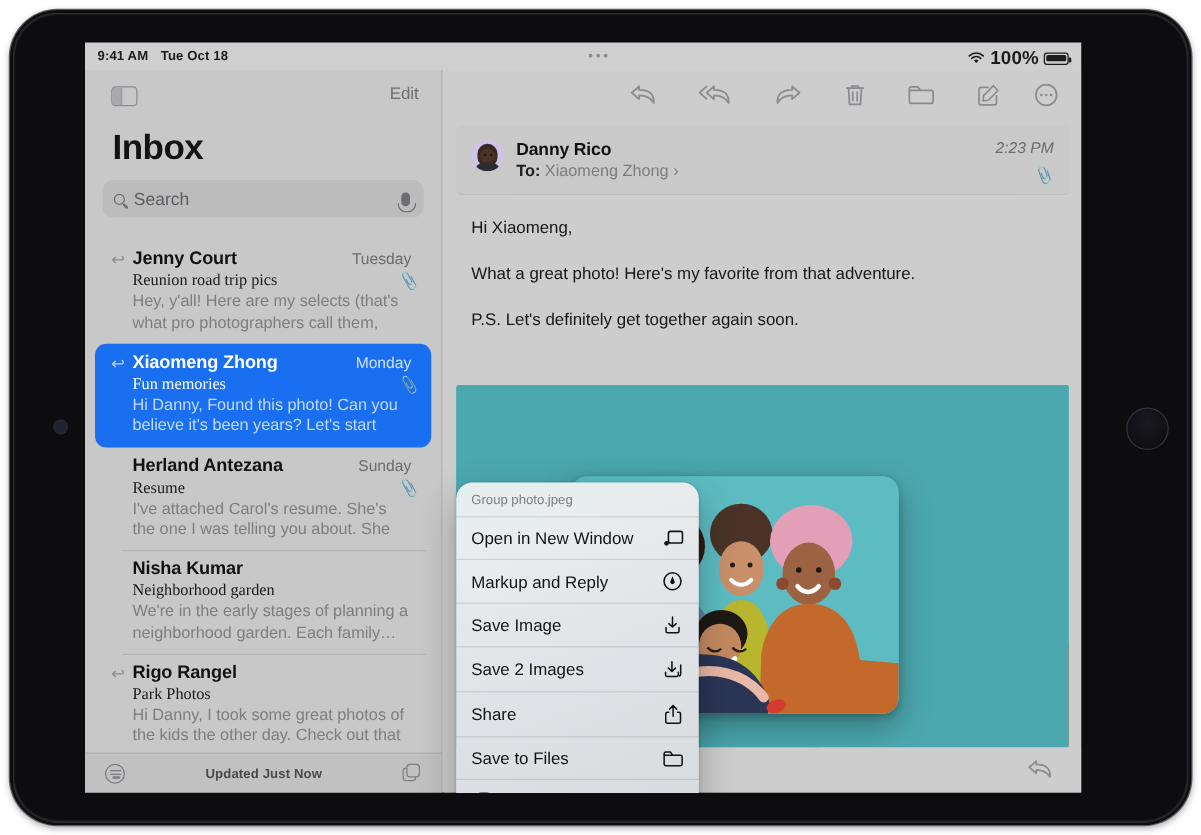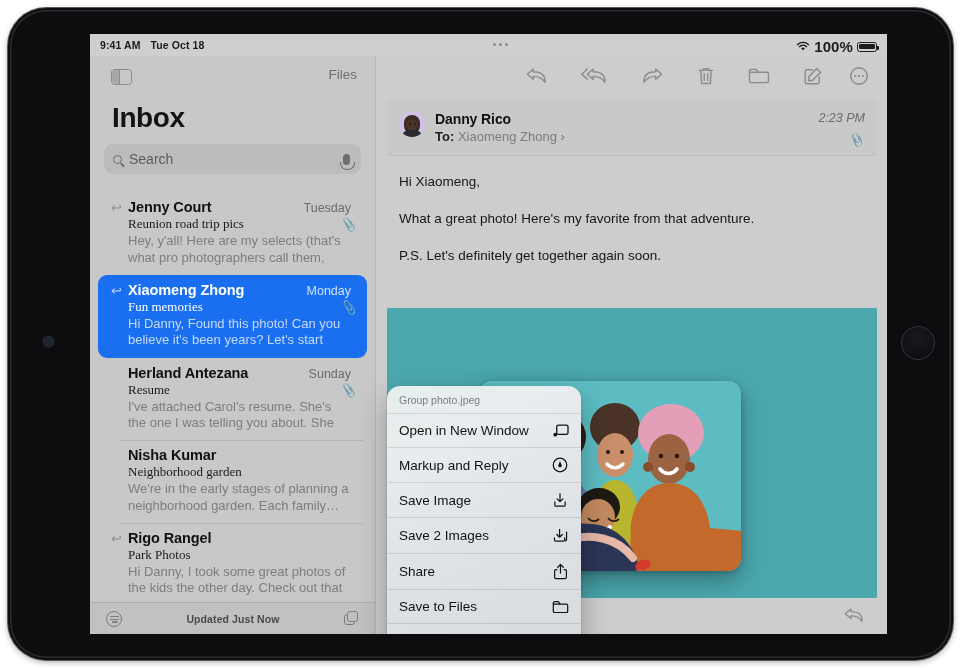--- a/index.html
+++ b/index.html
@@ -35,21 +35,21 @@
   #home-button {
     position: absolute; left: 893px; top: 318px;
     width: 34px; height: 34px; border-radius: 50%;
     border: 1.6px solid #34343a;
     background: radial-gradient(circle at 50% 35%, #191920 0%, #0e0e12 80%);
   }
 
   
   #screen {
     position: absolute;
-    left: 82px; top: 26px;
+    left: 60px; top: 26px;
     width: 797px; height: 600px;
     background: #cfcfcf;
     overflow: hidden;
   }
 
   
   #statusbar {
     position: absolute; left:0; top:0; width:100%; height: 22px;
     color: #1c1c1e; font-size: 10.5px; font-weight: 600;
     letter-spacing: .1px;
@@ -276,21 +276,21 @@
         <span id="battery-pct">100%</span>
         <span class="batt">
             <i></i>
           </span>
       </div>
     </div>
 
     <div id="sidebar">
       <div id="sb-topbar">
         <div id="sb-toggle"></div>
-        <div id="sb-edit">Files</div>
+        <div id="sb-edit">Edit</div>
       </div>
 
       <div id="sb-title">Inbox</div>
 
       <div id="search-wrap">
         <div id="search">
           <span class="magnifier"></span>
           <input id="search-input" type="text" placeholder="Search" style="">
           <span class="mic"></span>
         </div>

